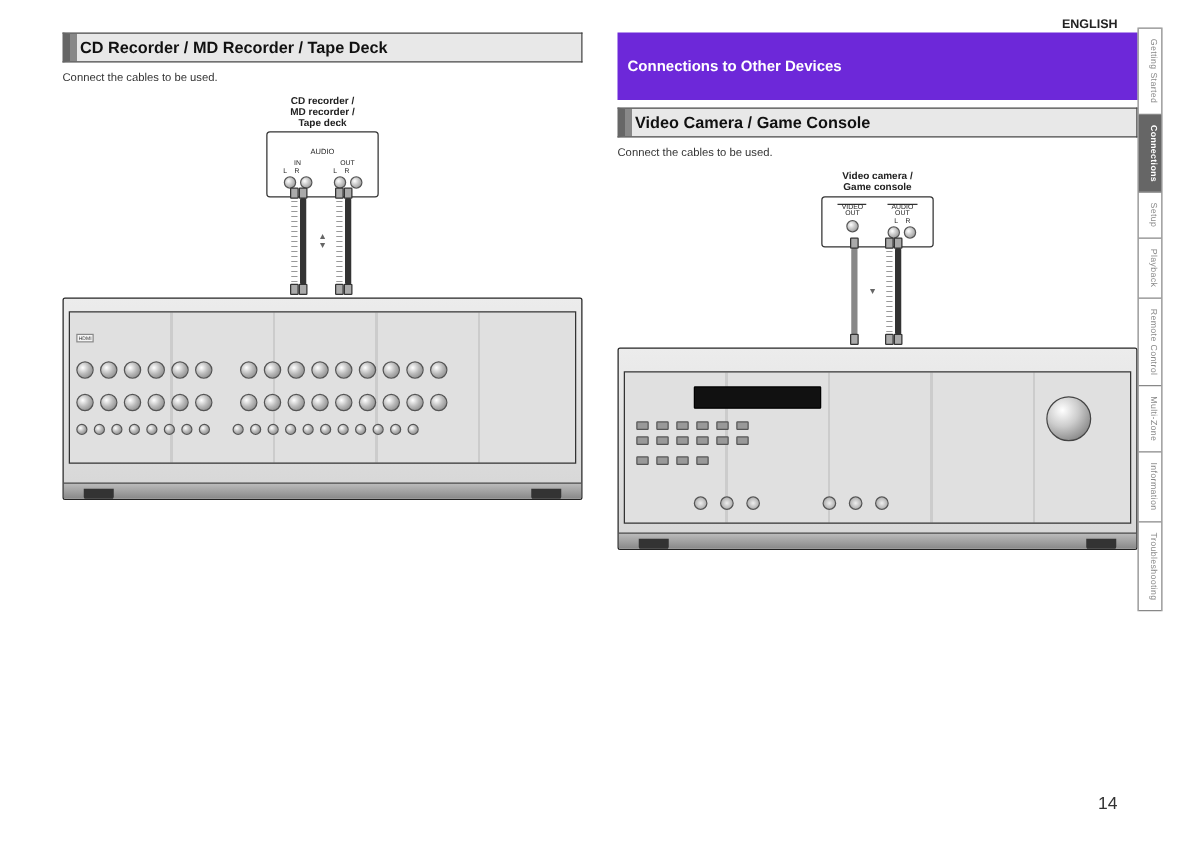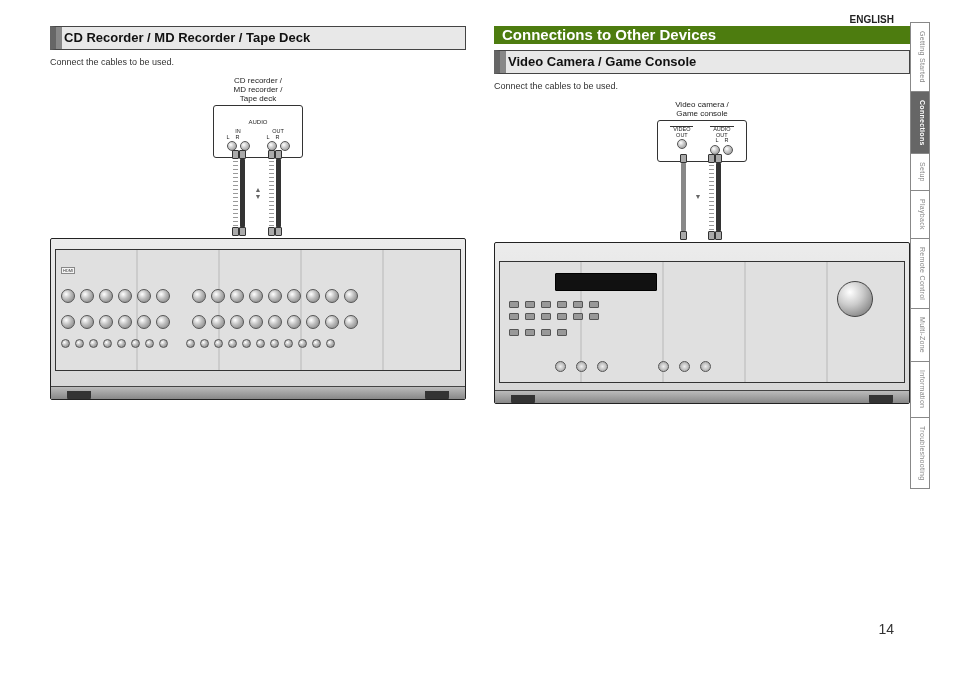--- a/index.html
+++ b/index.html
@@ -35,45 +35,45 @@
     border: 1px solid #444;
     border-left: 6px solid #666;
     padding: 3px 8px;
     font-weight: bold;
     font-size: 13px;
     line-height: 1.2;
     margin: 6px 0 6px 0;
     color: #111;
   }
   .section-heading.dark {
-    background: #4d7c0f;
+    background: #6d28d9;
     border: none;
     color: #fff;
-    font-size: 15px;
-    padding: 0 8px;
+    font-size: 12px;
+    padding: 20px 8px;
   }
   .body-text {
     font-size: 9px;
     line-height: 1.35;
     margin: 4px 0 8px 0;
     color: #333;
   }
   .diagram {
     border: none;
     margin-top: 4px;
     position: relative;
   }
   .device-box {
     width: 90px;
     margin: 0 auto;
     text-align: center;
   }
   .device-label {
     font-size: 8px;
-    font-weight: normal;
+    font-weight: bold;
     line-height: 1.15;
     margin-bottom: 2px;
     white-space: pre-line;
   }
   .jack-panel {
     border: 1px solid #333;
     border-radius: 3px;
     padding: 4px 4px 6px 4px;
     background: #fff;
   }
@@ -214,21 +214,21 @@
     padding: 8px 3px;
     border-bottom: 1px solid #888;
     text-align: center;
     letter-spacing: 0.3px;
   }
   .tab:first-child{border-top:1px solid #888;}
   .tab.active { background:#666;color:#fff;font-weight:bold;}
   .page-num {
     position: absolute;
     right: 60px;
-    bottom: 44px;
+    bottom: 31px;
     font-size: 14px;
     color: #333;
   }
 </style>
 </head>
 <body>
 
 <div class="lang">ENGLISH</div>
 
 <div class="page">

